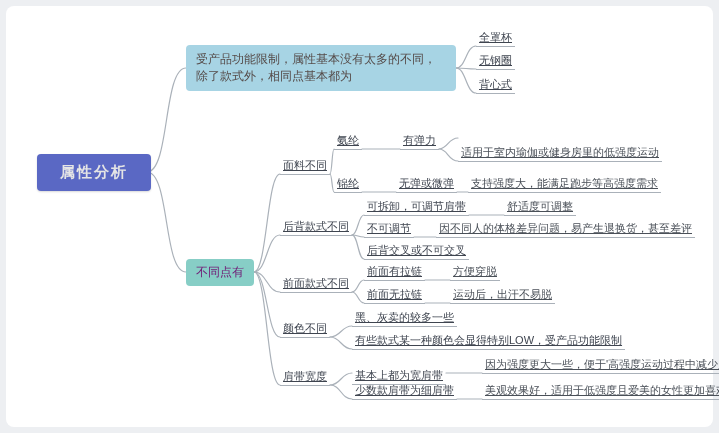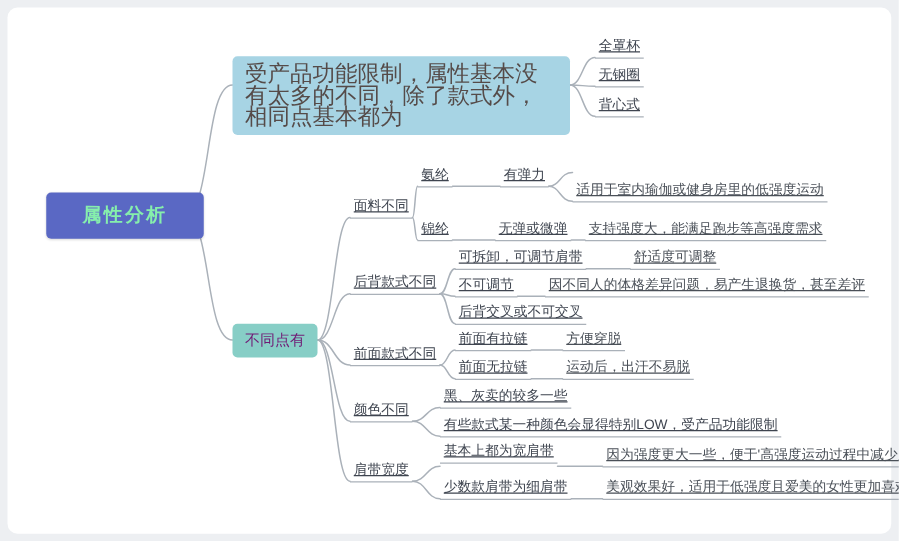--- a/index.html
+++ b/index.html
@@ -11,28 +11,28 @@
   }
   .canvas{
     position:absolute;left:6px;top:6px;right:6px;bottom:6px;
     background:#ffffff;border-radius:8px;
   }
   .stage{position:absolute;left:0;top:0;width:719px;height:433px;}
   svg.links{position:absolute;left:0;top:0;pointer-events:none;}
   svg.links path{fill:none;stroke:#aab1b9;stroke-width:1.2;stroke-linecap:round;}
   .node{position:absolute;white-space:nowrap;cursor:default;}
   .node-root{
-    background:#5a68c4;color:#86efac;
+    background:#5a68c4;color:#e5e5e5;
     font-size:15px;font-weight:bold;letter-spacing:2px;
-    width:126px;text-align:center;padding:9px 0;
+    width:114px;text-align:center;padding:9px 0;
     border-radius:4px;box-shadow:0 1px 2px rgba(0,0,0,.15);
   }
   .box-blue{
     background:#a7d4e4;color:#554b49;
-    font-size:18px;line-height:17px;
+    font-size:12px;line-height:17px;
     width:250px;white-space:normal;
     padding:6px 10px;border-radius:4px;
   }
   .box-teal{
     background:#87cec6;color:#701a75;
     font-size:12px;padding:5px 10px;border-radius:4px;
   }
   .txt{
     font-size:11px;line-height:14px;color:#3f4550;
     padding:0 3px 2px 3px;border-bottom:1px solid #aab1b9;text-decoration:underline;
@@ -117,18 +117,18 @@
   <div class="node txt" style="left:364px;top:264px">前面有拉链</div>
   <div class="node txt note" style="left:450px;top:264px">方便穿脱</div>
   <div class="node txt" style="left:364px;top:287px">前面无拉链</div>
   <div class="node txt note" style="left:450px;top:287px">运动后，出汗不易脱</div>
 
   <div class="node txt" style="left:280px;top:321px">颜色不同</div>
   <div class="node txt" style="left:352px;top:310px">黑、灰卖的较多一些</div>
   <div class="node txt" style="left:352px;top:333px">有些款式某一种颜色会显得特别LOW，受产品功能限制</div>
 
   <div class="node txt" style="left:280px;top:369px">肩带宽度</div>
-  <div class="node txt" style="left:352px;top:354px">基本上都为宽肩带</div>
+  <div class="node txt" style="left:352px;top:368px">基本上都为宽肩带</div>
   <div class="node txt note" style="left:482px;top:357px">因为强度更大一些，便于'高强度运动过程中减少肩部负担</div>
   <div class="node txt" style="left:352px;top:383px">少数款肩带为细肩带</div>
   <div class="node txt note" style="left:482px;top:383px">美观效果好，适用于低强度且爱美的女性更加喜欢</div>
 
 </div>
 
 </body></html>

